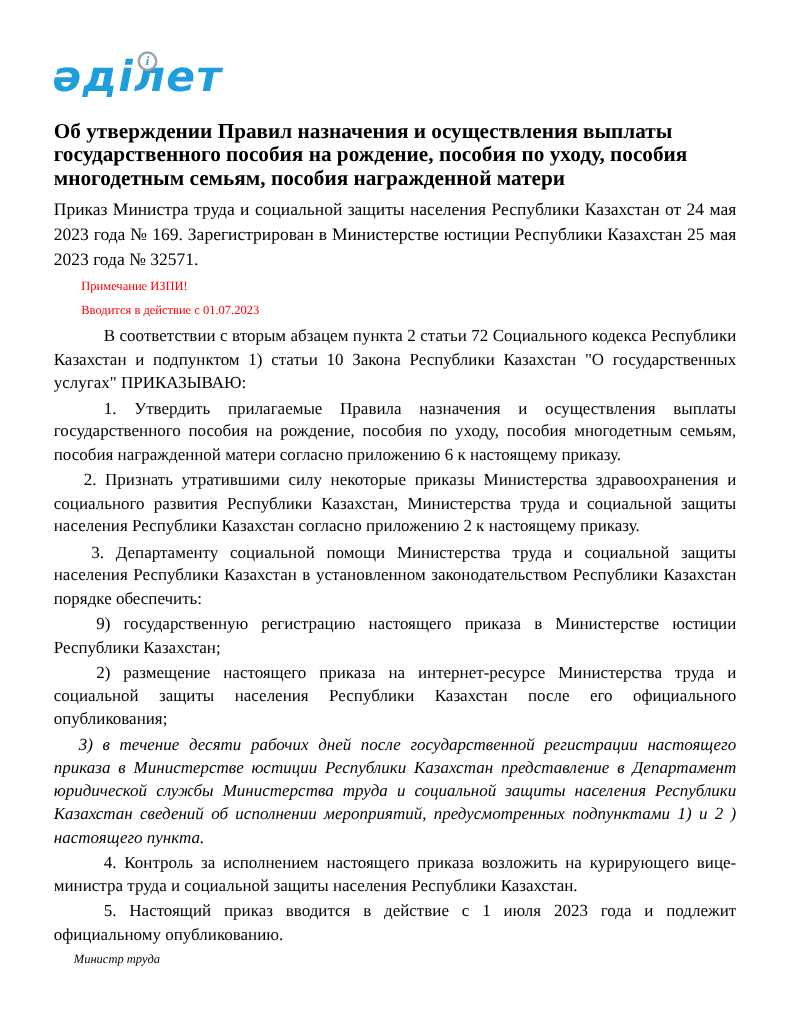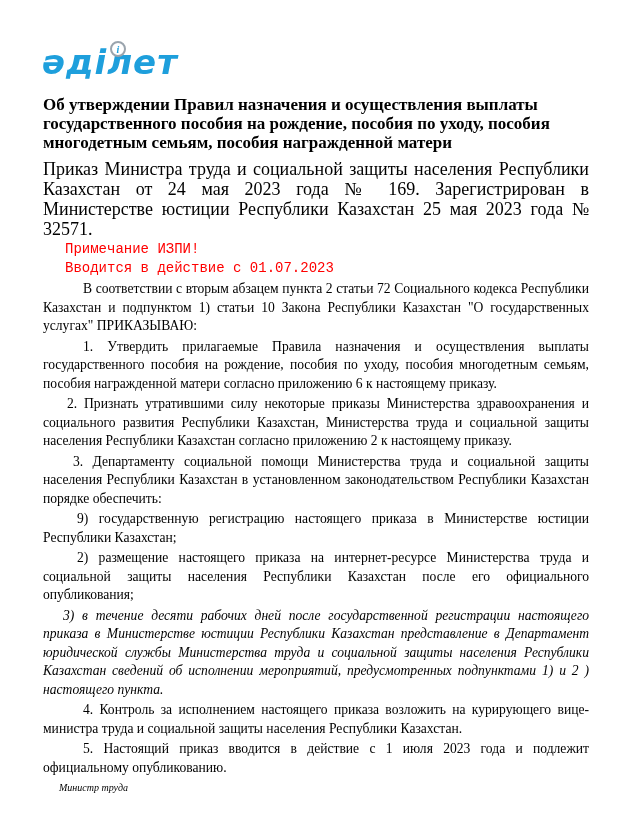--- a/index.html
+++ b/index.html
@@ -68,29 +68,28 @@
       top: 159px;
       width: 546px;
       font-size: 13.6px;
       line-height: 18.5px;
     }
     .content p {
       margin: 0;
       text-align: justify;
     }
     .preamble {
-      font-size: 18px;
+      font-size: 14px;
       line-height: 20px;
     }
     .note {
       color: #ff0000;
       padding-left: 22px;
-      font-size: 14px;
+      font-size: 10px;
       line-height: 19px;
-      font-family: Liberation Mono, monospace;
     }
     .note.first { margin-top: 1px; }
     .ind-l { text-indent: 40px; }
     .ind-m { text-indent: 34px; }
     .ind-s { text-indent: 24px; }
     .ind-xs { text-indent: 20px; font-style: italic; }
     .ind-3 { text-indent: 30px; }
     .para { margin-top: 2px !important; }
     .signature {
       font-style: italic;

